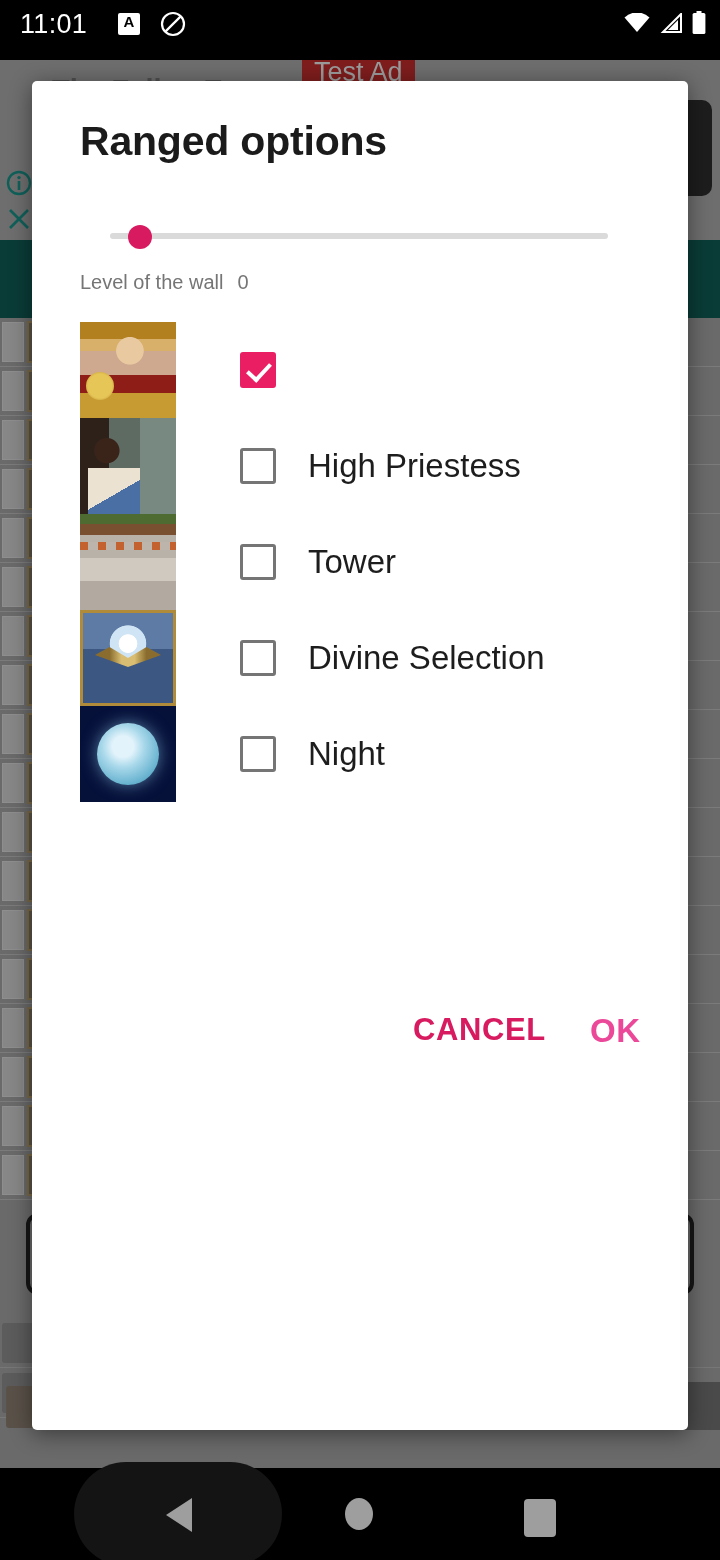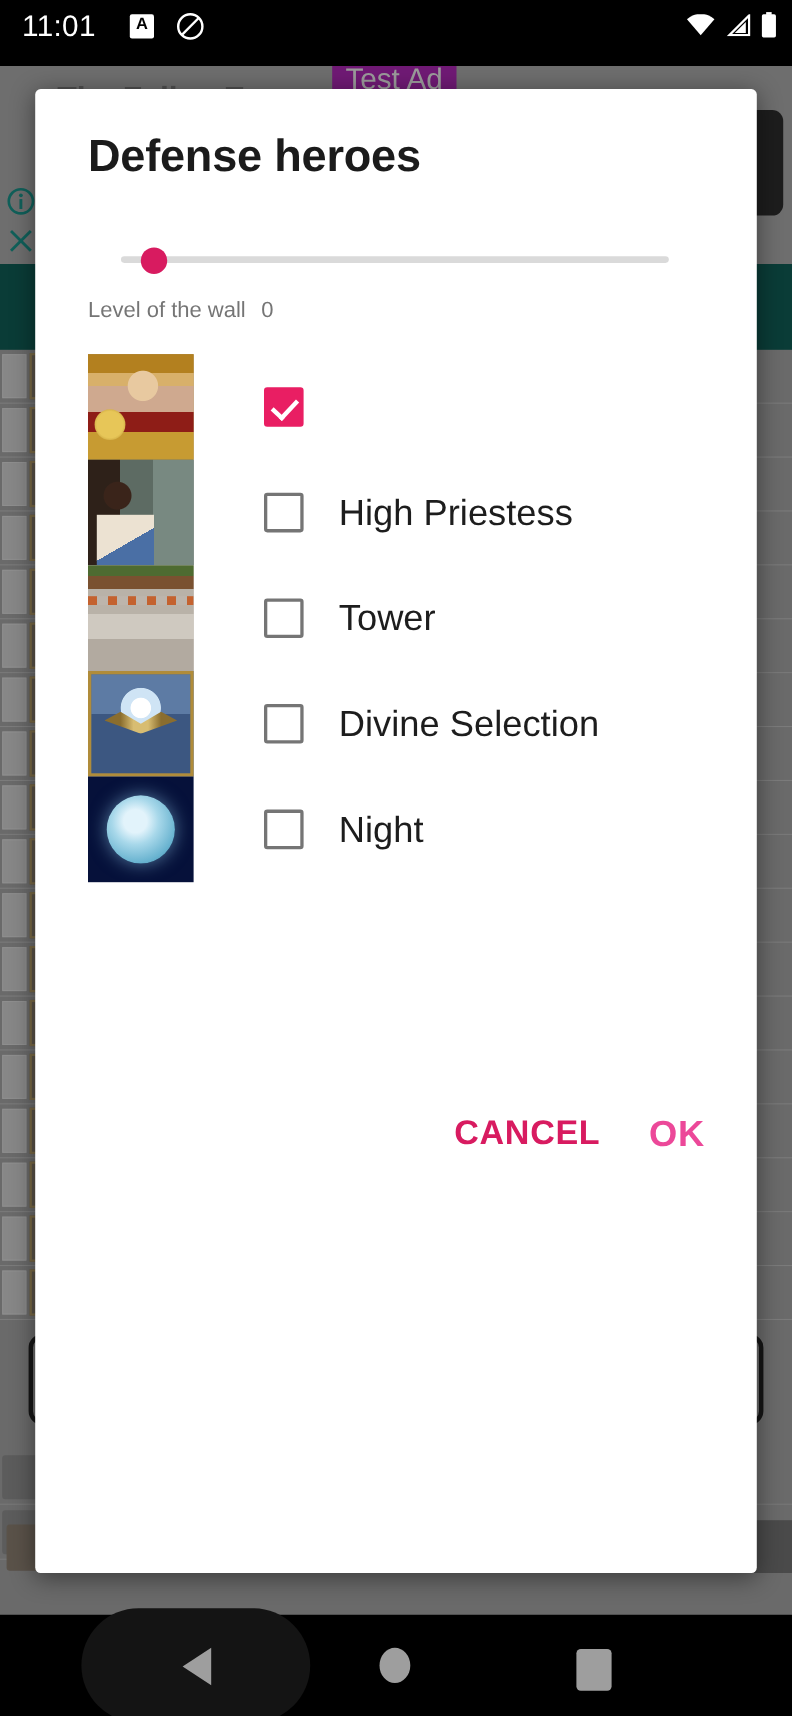--- a/index.html
+++ b/index.html
@@ -75,21 +75,21 @@
   .ad-banner {
     position: absolute;
     left: 0; top: 0;
     width: 720px; height: 192px;
     background: #6e6e6e;
   }
   .ad-badge {
     position: absolute;
     left: 302px; top: 6px;
     padding: 3px 12px 6px 12px;
-    background: #701a75;
+    background: #7f1d1d;
     color: #9b9b9b;
     font-size: 27px;
     border-radius: 5px;
   }
   .ad-title {
     position: absolute;
     left: 52px; top: 26px;
     color: #4f4f4f;
     font-size: 29px;
     font-weight: bold;
@@ -587,21 +587,21 @@
   <div class="bg-bar-dark"></div>
   <div class="bg-bar-icon"></div>
   <div class="bg-bar-sep1"></div>
   <div class="bg-bar-sep2"></div>
   <div class="bg-bar-sep3"></div>
   <div class="bg-bar-label">Total Ranged</div>
   <div class="bg-bar-v1">301</div>
   <div class="bg-bar-v2">361</div>
 
   <div class="dialog">
-    <div class="dlg-title">Defense heroes</div>
+    <div class="dlg-title">Ranged options</div>
 
     <div class="slider-wrap">
       <div class="slider-track"></div>
       <div class="slider-thumb"></div>
     </div>
 
     <div class="wall-label">
       <span>Level of the wall</span><span class="val">0</span>
     </div>
 

